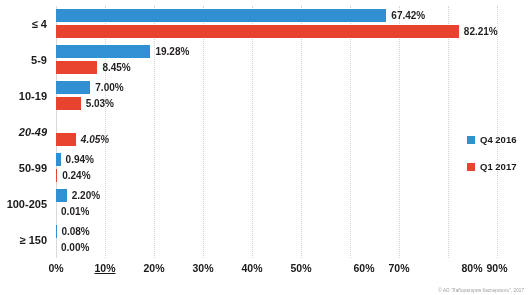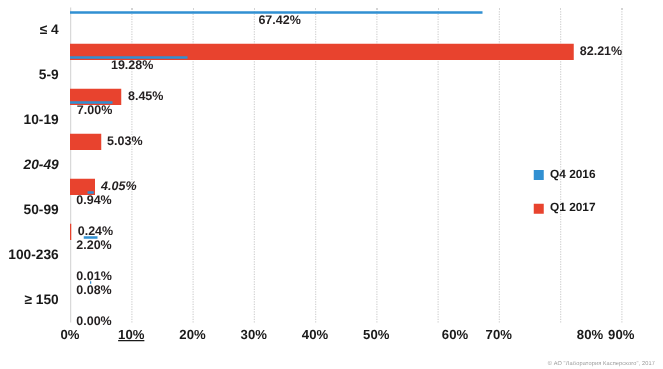--- a/index.html
+++ b/index.html
@@ -58,22 +58,22 @@
     white-space: nowrap;
     text-align: right;
   }
   .bar-wrap {
     position: absolute;
     left: 0;
     height: 13px;
     display: flex;
     align-items: center;
   }
-  .bar-wrap.series-0 { top: 3px; flex-direction: column; }
-  .bar-wrap.series-1 { top: 19px; margin-top: 10px; }
+  .bar-wrap.series-0 { top: 3px; }
+  .bar-wrap.series-1 { top: 19px; }
   .bar {
     height: 13px;
     display: block;
   }
   .bar.s0 { background: #3190d2; }
   .bar.s1 { background: #e8432e; }
   .bar-value {
     font-size: 10px;
     font-weight: bold;
     color: #231f20;
@@ -103,20 +103,21 @@
   #legend {
     position: absolute;
     left: 427px;
     top: 134px;
     width: 90px;
   }
   .legend-item {
     display: flex;
     align-items: center;
     margin-bottom: 16px;
+    margin-left: 40px;
   }
   .legend-swatch {
     width: 8px;
     height: 8px;
     margin-right: 5px;
     flex: none;
   }
   .legend-label {
     font-size: 9.5px;
     font-weight: bold;
@@ -196,21 +197,21 @@
         <div class="bar-wrap series-0">
           <div class="bar s0" title="Q4 2016 50-99: 0.94%" style="width: 4.606px; background: rgb(49, 144, 210);"></div>
           <span class="bar-value">0.94%</span>
         </div>
         <div class="bar-wrap series-1">
           <div class="bar s1" title="Q1 2017 50-99: 0.24%" style="width: 1.176px; background: rgb(232, 67, 46);"></div>
           <span class="bar-value">0.24%</span>
         </div>
       </div>
       <div class="cat-row" style="top: 180px; height: 36px;">
-        <div class="cat-label">100-236</div>
+        <div class="cat-label">100-205</div>
         <div class="bar-wrap series-0">
           <div class="bar s0" title="Q4 2016 100-149: 2.20%" style="width: 10.78px; background: rgb(49, 144, 210);"></div>
           <span class="bar-value">2.20%</span>
         </div>
         <div class="bar-wrap series-1">
           <div class="bar s1" title="Q1 2017 100-149: 0.01%" style="width: 0.049px; background: rgb(232, 67, 46);"></div>
           <span class="bar-value">0.01%</span>
         </div>
       </div>
       <div class="cat-row" style="top: 216px; height: 36px;">

